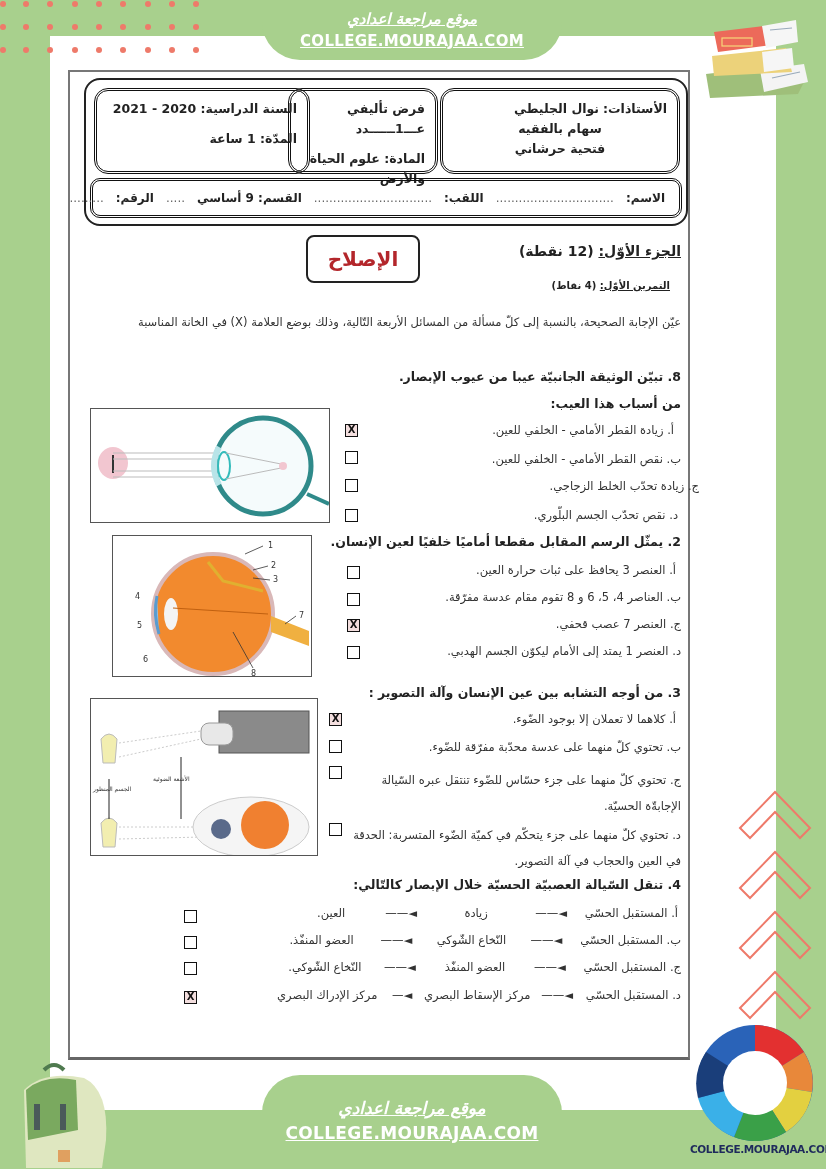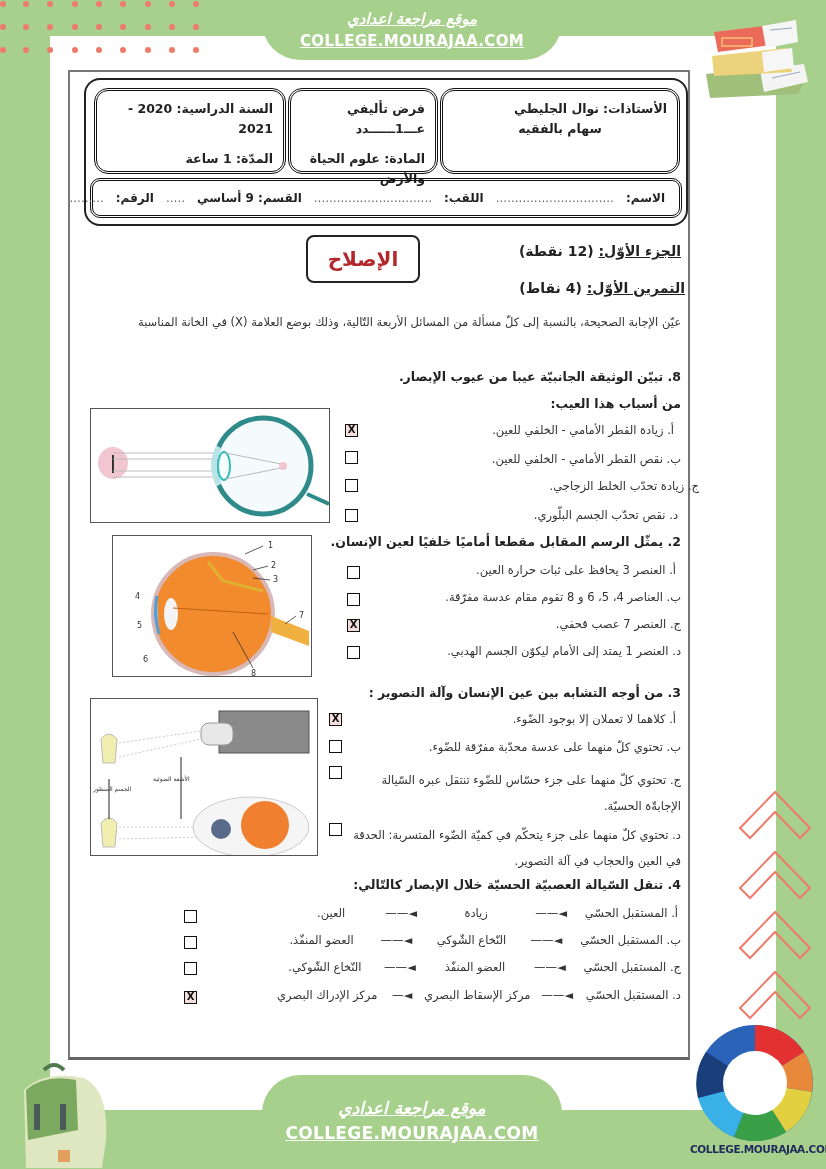--- a/index.html
+++ b/index.html
@@ -26,32 +26,32 @@
   .banner-bottom .ar, .banner-bottom .en { font-size: 17px; }
 
   
   .paper { position: absolute; left: 68px; top: 70px; width: 622px; height: 990px; border: 2px solid #777; border-bottom: 3px solid #666; background: #fff; }
 
   
   .hdr-outer { position: absolute; left: 84px; top: 78px; width: 604px; height: 148px; border: 2px solid #222; border-radius: 16px; }
   .hdr-cell { position: absolute; top: 88px; height: 86px; border: 3px double #111; border-width: 3px; border-radius: 14px; direction: rtl; font-weight: bold; font-size: 12.5px; padding: 8px 10px; }
   .hdr-cell.c1 { left: 440px; width: 240px; }
   .hdr-cell.c2 { left: 288px; width: 150px; }
-  .hdr-cell.c3 { left: 94px; width: 192px; }
+  .hdr-cell.c3 { left: 94px; width: 216px; }
   .hdr-cell div { line-height: 20px; }
   .hdr-c1 .names div { text-align: center; }
   .row-box { position: absolute; left: 90px; top: 178px; width: 592px; height: 40px; border: 3px double #111; border-radius: 10px; direction: rtl; font-size: 12px; font-weight: bold; padding: 10px 14px; display: flex; gap: 12px; white-space: nowrap; }
   .row-box .dots-fill { color: #666; font-weight: normal; }
 
   
   .stamp { position: absolute; left: 306px; top: 235px; width: 114px; height: 48px; border: 2px solid #222; border-radius: 8px; color: #b3262b; font-size: 20px; font-weight: bold; text-align: center; line-height: 44px; }
 
   .rtl { direction: rtl; text-align: right; position: absolute; }
   .part-title { right: 145px; top: 243px; font-size: 14px; font-weight: bold; }
-  .ex-title { right: 141px; top: 280px; font-size: 14px; font-weight: bold; }
+  .ex-title { right: 156px; top: 280px; font-size: 10px; font-weight: bold; }
   .u { text-decoration: underline; }
   .instruction { right: 145px; top: 312px; width: 545px; font-size: 11.5px; line-height: 20px; color: #333; }
 
   .q-title { font-size: 12.5px; font-weight: bold; }
   .opt { font-size: 11.5px; color: #333; }
 
   .cb { position: absolute; width: 13px; height: 13px; border: 1.6px solid #111; background: #fff; font-size: 10px; line-height: 10px; text-align: center; font-weight: bold; color: #111; }
   .cb.checked { background: #f3dede; }
 
   
@@ -125,20 +125,21 @@
 
 <div class="hdr-outer"></div>
 
 <div class="hdr-cell c1 hdr-c1">
   <div style="display:flex;gap:4px">
     <span>الأستاذات:</span>
     <span>نوال الجليطي</span>
   </div>
   <div class="names">
     <div>سهام بالفقيه</div>
+    <div>فتحية حرشاني</div>
   </div>
 </div>
 
 <div class="hdr-cell c2">
   <div>فرض تأليفي عـــ1ــــــدد</div>
   <div style="margin-top:10px">المادة: علوم الحياة والأرض</div>
 </div>
 
 <div class="hdr-cell c3">
   <div>السنة الدراسية: 2020 - 2021</div>

